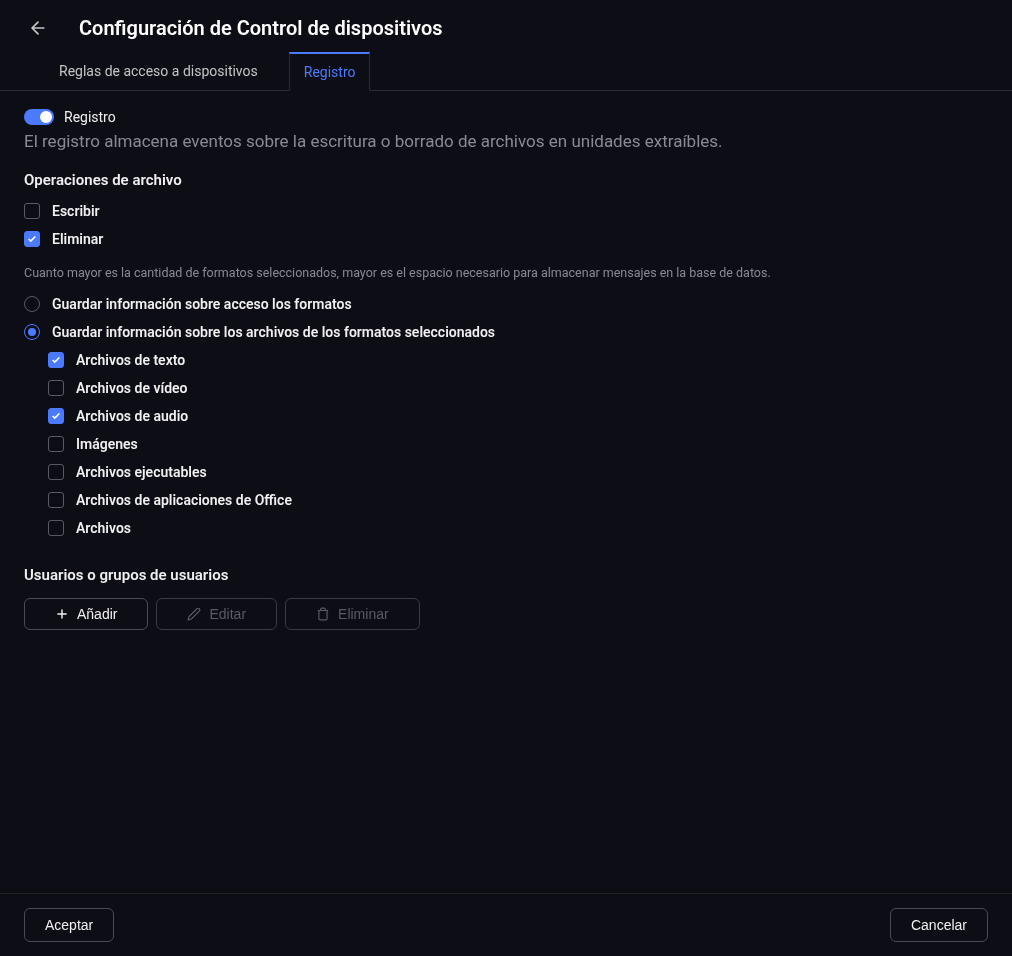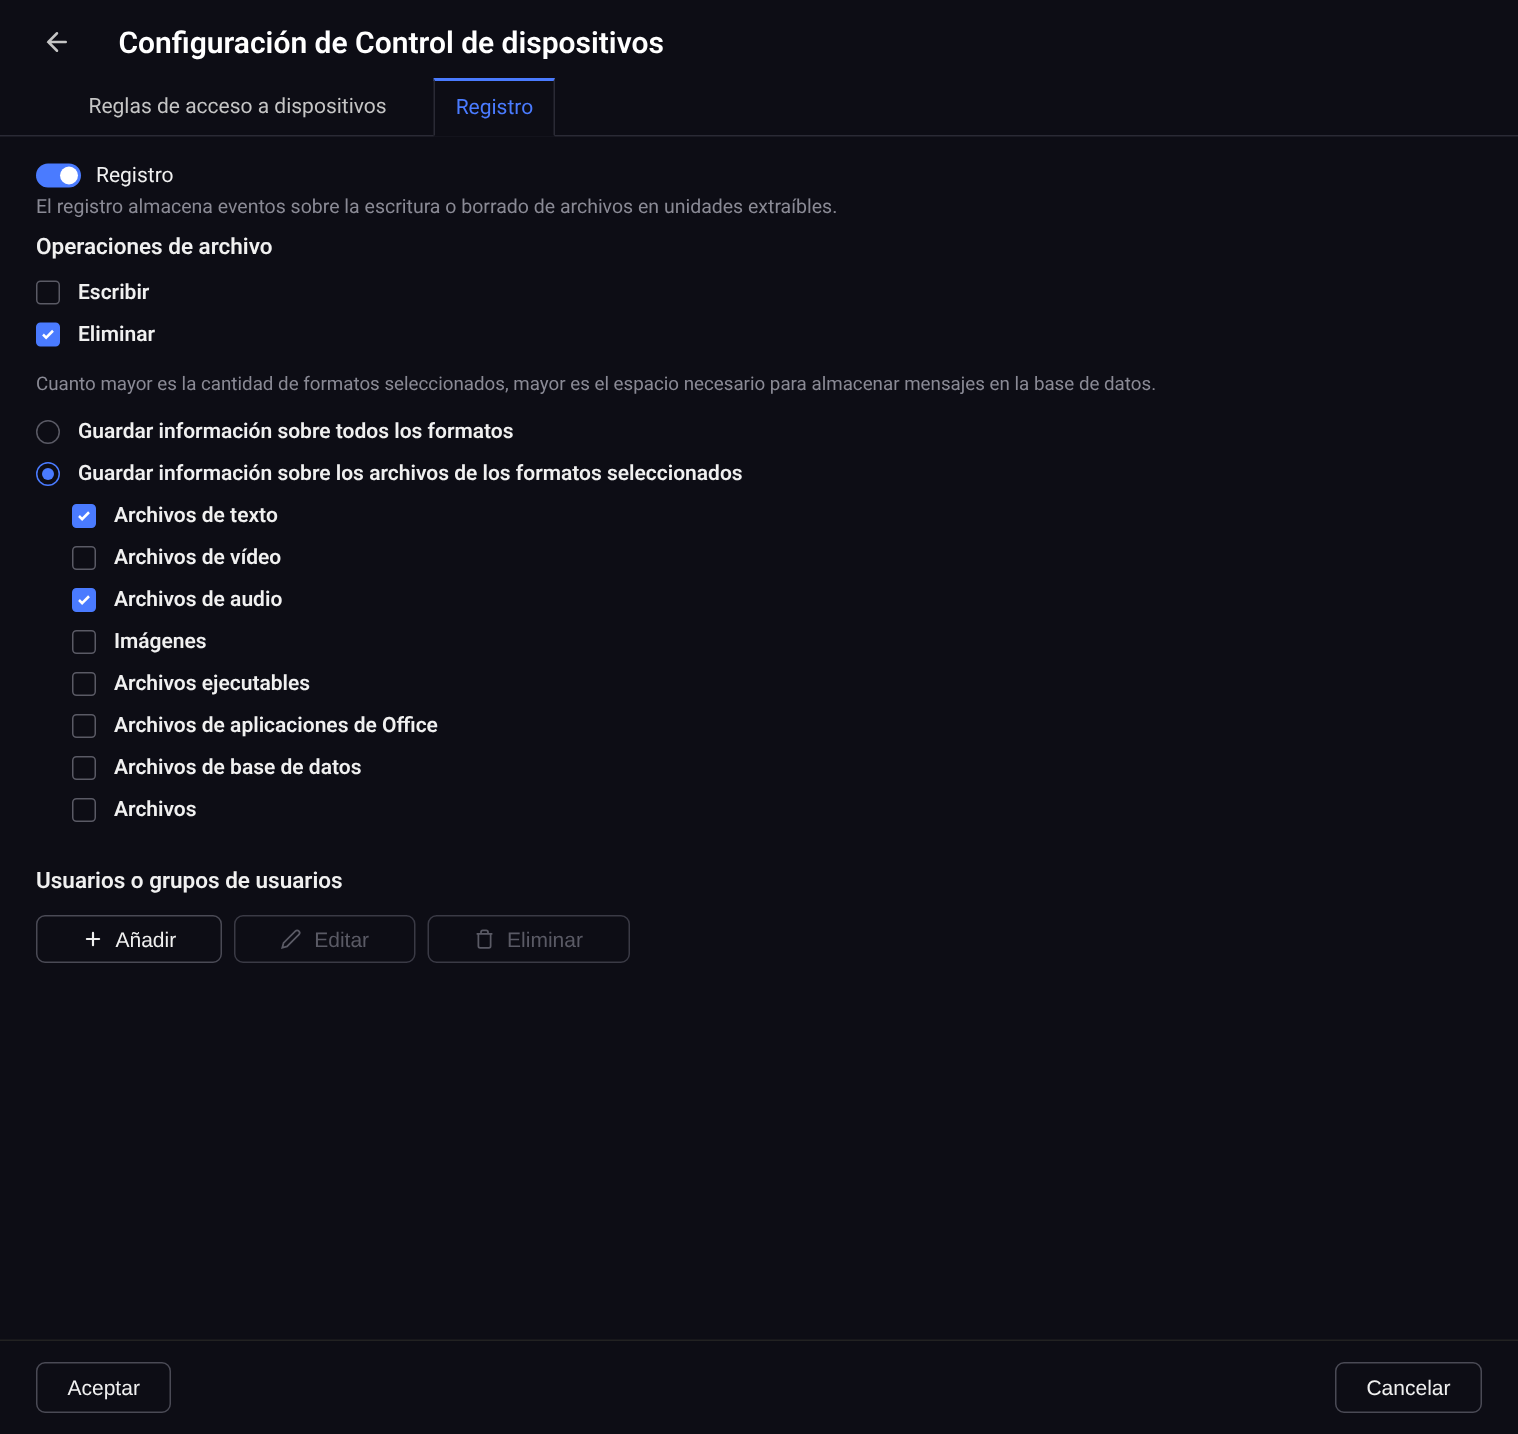--- a/index.html
+++ b/index.html
@@ -78,22 +78,22 @@
     position: absolute;
     width: 12px;
     height: 12px;
     background: #fff;
     border-radius: 50%;
     top: 2px;
     right: 2px;
   }
   .description {
     color: #8a8a95;
-    font-size: 13px;
-    margin-bottom: 9px;
+    font-size: 17px;
+    margin-bottom: 20px;
   }
   .section-title {
     font-size: 15px;
     font-weight: 600;
     margin-bottom: 14px;
     margin-top: 8px;
   }
   .check-row {
     display: flex;
     align-items: center;
@@ -251,21 +251,21 @@
         </svg>
       </div>
     <span class="check-label bold">Eliminar</span>
   </div>
 
   <div class="spacer"></div>
   <div class="sub-desc">Cuanto mayor es la cantidad de formatos seleccionados, mayor es el espacio necesario para almacenar mensajes en la base de datos.</div>
 
   <div class="check-row">
     <div class="radio"></div>
-    <span class="check-label bold">Guardar información sobre todos los formatos</span>
+    <span class="check-label bold">Guardar información sobre acceso los formatos</span>
   </div>
   <div class="check-row">
     <div class="radio selected"></div>
     <span class="check-label bold">Guardar información sobre los archivos de los formatos seleccionados</span>
   </div>
 
   <div class="check-row indent">
     <div class="checkbox checked">
         <svg width="10" height="10" viewBox="0 0 24 24" fill="none" stroke="#fff" stroke-width="4">
           <polyline points="20 6 9 17 4 12"></polyline>
@@ -289,24 +289,20 @@
     <div class="checkbox"></div>
     <span class="check-label bold">Imágenes</span>
   </div>
   <div class="check-row indent">
     <div class="checkbox"></div>
     <span class="check-label bold">Archivos ejecutables</span>
   </div>
   <div class="check-row indent">
     <div class="checkbox"></div>
     <span class="check-label bold">Archivos de aplicaciones de Office</span>
-  </div>
-  <div class="check-row indent">
-    <div class="checkbox"></div>
-    <span class="check-label bold">Archivos de base de datos</span>
   </div>
   <div class="check-row indent">
     <div class="checkbox"></div>
     <span class="check-label bold">Archivos</span>
   </div>
 
   <div class="spacer"></div>
   <div class="section-title">Usuarios o grupos de usuarios</div>
 
   <div class="toolbar">

